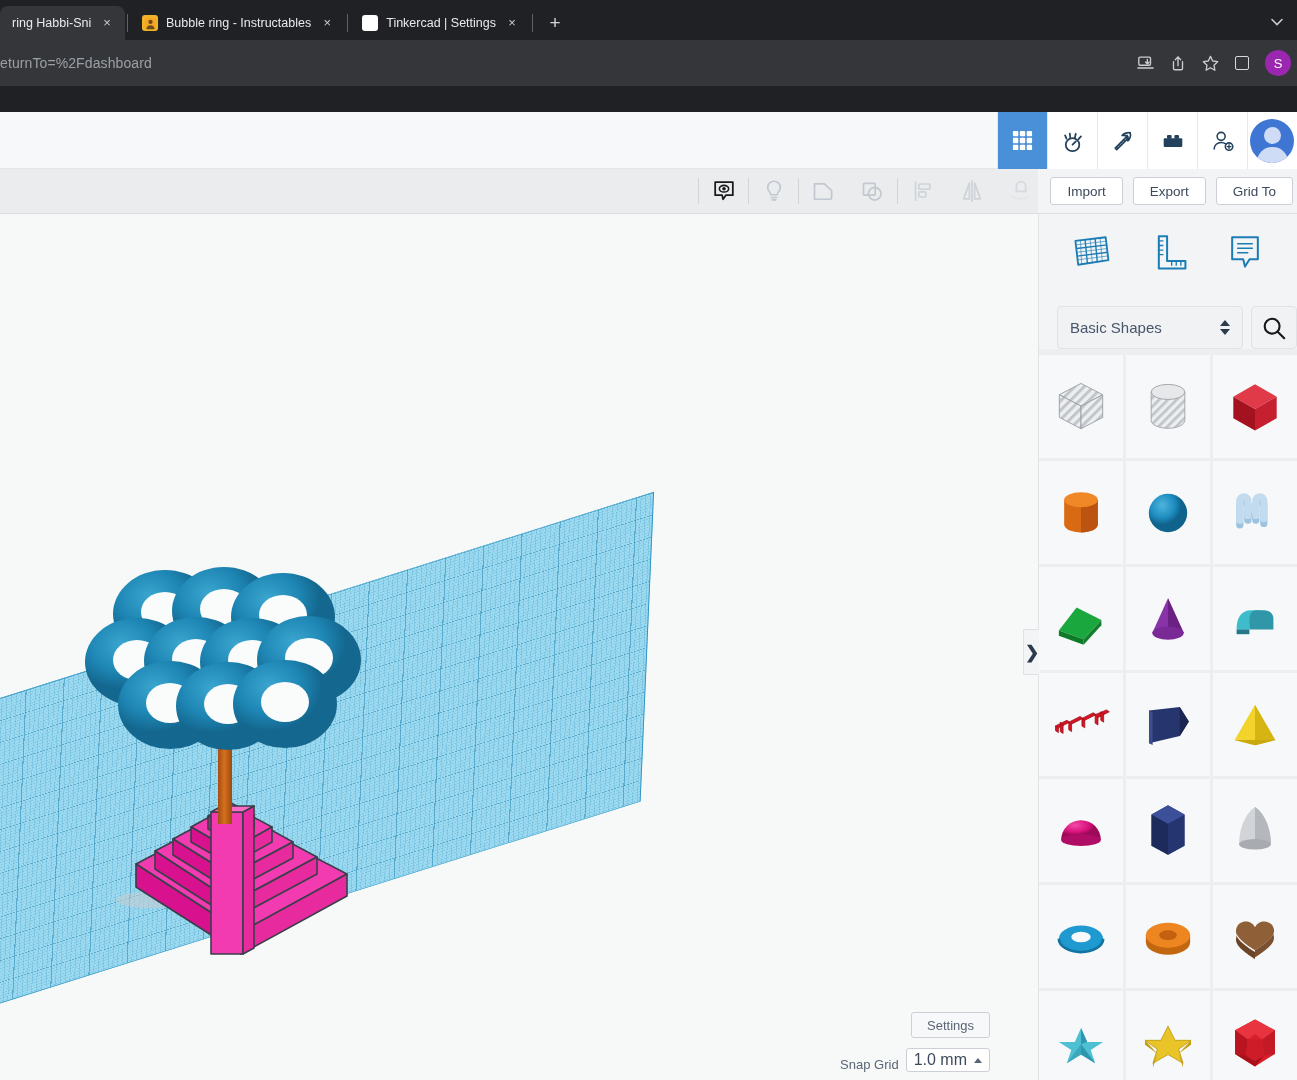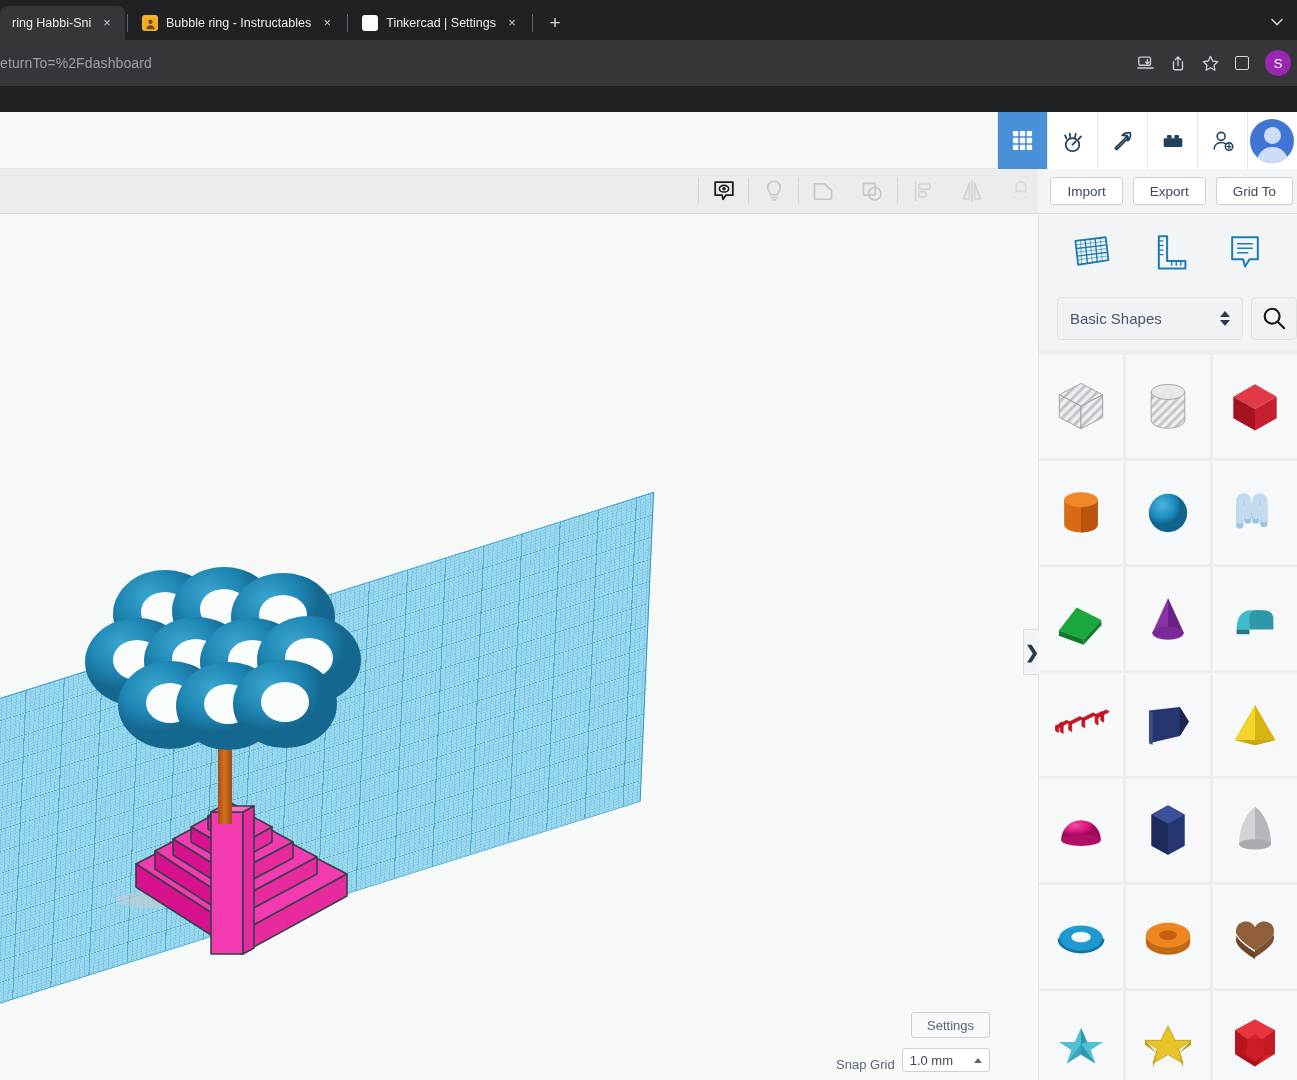--- a/index.html
+++ b/index.html
@@ -172,41 +172,41 @@
     color: #5a6676; font-size: 13px; display: flex; align-items: center;
     cursor: pointer;
   }
   .snapgrid-row {
     position: absolute; right: 48px; bottom: 8px; display: flex;
     align-items: flex-end; gap: 7px;
   }
   .snapgrid-label { font-size: 13px; color: #5a6676; }
   .snapgrid-select {
     height: 24px; padding: 0 7px; border: 1px solid #ccd0d6; border-radius: 3px;
-    background: #ffffff; color: #3c4a5c; font-size: 13px;
-    display: flex; align-items: center; gap: 21px; cursor: pointer;
+    background: #ffffff; color: #3c4a5c; font-size: 16px;
+    display: flex; align-items: center; gap: 7px; cursor: pointer;
   }
   .caret-up { width: 0; height: 0; border-left: 4px solid transparent;
     border-right: 4px solid transparent; border-bottom: 5px solid #5a6676; }
 
   
   .tc-panel {
     position: absolute; left: 1038px; top: 214px; width: 259px; height: 866px;
     background: #ffffff; border-left: 1px solid #e0e2e5;
   }
   .panel-icons {
     height: 73px; display: flex; align-items: center; padding: 0 14px;
     gap: 0px; background: #f3f4f6;
   }
   .panel-icon-btn {
     width: 77px; height: 60px; display: flex; align-items: center;
     justify-content: center; cursor: pointer;
   }
   .panel-searchrow {
-    height: 62px; display: flex; align-items: center; gap: 8px;
+    height: 62px; display: flex; align-items: flex-end; gap: 8px;
     padding: 0 0 0 18px; background: #f3f4f6;
   }
   .panel-select {
     width: 194px; height: 43px; background: #f1f2f4; border: 1px solid #e0e2e5;
     border-radius: 4px; display: flex; align-items: center;
     justify-content: space-between; padding: 0 12px; cursor: pointer;
   }
   .panel-select-label { font-size: 15px; color: #48566a; }
   .spin { display: flex; flex-direction: column; gap: 3px; }
   .spin i.up { width: 0; height: 0; border-left: 5px solid transparent;

